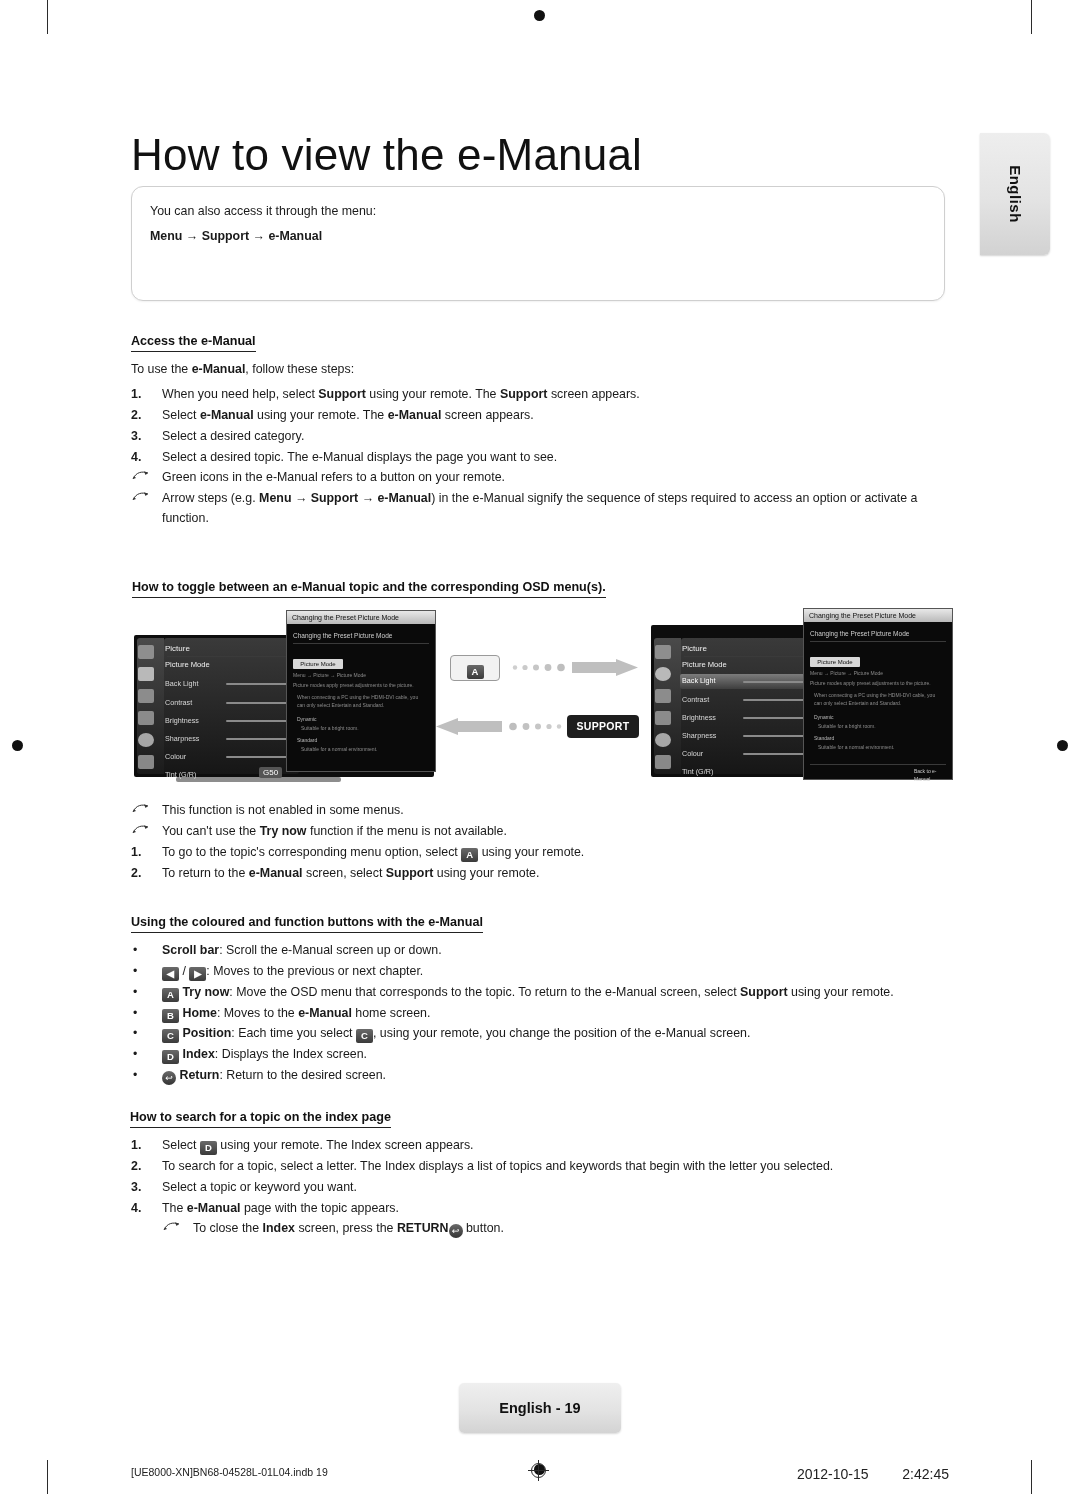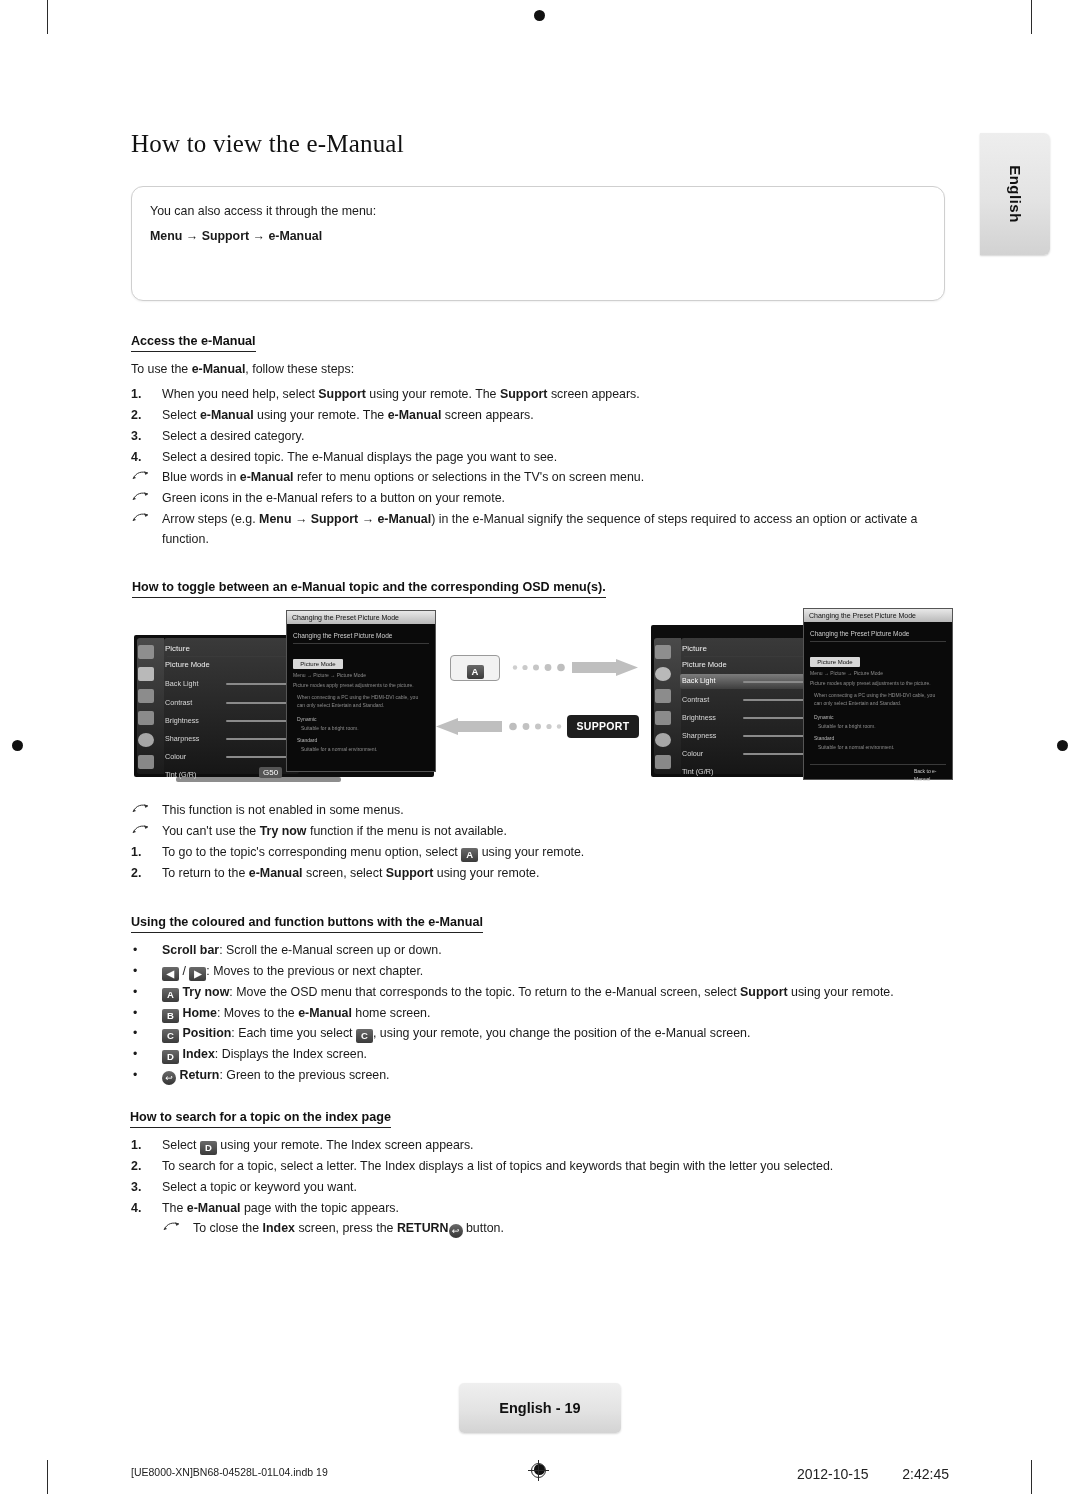--- a/index.html
+++ b/index.html
@@ -66,25 +66,25 @@
     letter-spacing: 0.5px;
     white-space: nowrap;
     color: #111;
   }
 
   
   .doc-title {
     position: absolute;
     left: 131px;
     top: 130px;
-    font-size: 25px;
+    font-size: 44px;
     font-weight: normal;
     letter-spacing: 0.2px;
     color: #111;
-    font-family: Liberation Serif, serif;
+    font-family: Liberation Sans, sans-serif;
   }
 
   
   .intro-box {
     position: absolute;
     left: 131px;
     top: 186px;
     width: 812px;
     height: 113px;
     border: 1px solid #cfcfcf;
@@ -363,30 +363,20 @@
     </div>
     <div class="li">
       <span class="num">3.</span>
       <span>Select a desired category.</span>
     </div>
     <div class="li">
       <span class="num">4.</span>
       <span>Select a desired topic. The e-Manual displays the page you want to see.</span>
     </div>
 
-    <div class="note">
-      <span class="pen">
-        <svg width="17" height="11" viewBox="0 0 17 11">
-            <path d="M1 9 C4 2, 10 1, 16 3" stroke="#333" stroke-width="1" fill="none"></path>
-            <path d="M1 9 L4 8 L2 6 Z" fill="#333"></path>
-            <path d="M12 1.2 L16 3 L13.5 5 Z" fill="#333"></path>
-          </svg>
-      </span>
-      <span><span>Blue words in </span><b>e-Manual</b><span> refer to menu options or selections in the TV's on screen menu.</span></span>
-    </div>
     <div class="note">
       <span class="pen">
         <svg width="17" height="11" viewBox="0 0 17 11">
             <path d="M1 9 C4 2, 10 1, 16 3" stroke="#333" stroke-width="1" fill="none"></path>
             <path d="M1 9 L4 8 L2 6 Z" fill="#333"></path>
             <path d="M12 1.2 L16 3 L13.5 5 Z" fill="#333"></path>
           </svg>
       </span>
       <span>Green icons in the e-Manual refers to a button on your remote.</span>
     </div>
@@ -584,21 +574,21 @@
     <div class="li">
       <span class="bul">•</span>
       <span><span class="key">C</span> <b>Position</b><span>: Each time you select </span><span class="key">C</span><span>, using your remote, you change the position of the e-Manual screen.</span></span>
     </div>
     <div class="li">
       <span class="bul">•</span>
       <span><span class="key">D</span> <b>Index</b><span>: Displays the Index screen.</span></span>
     </div>
     <div class="li">
       <span class="bul">•</span>
-      <span><span class="round-key">↩</span> <b>Return</b><span>: Green to the previous screen.</span></span>
+      <span><span class="round-key">↩</span> <b>Return</b><span>: Return to the desired screen.</span></span>
     </div>
   </div>
 
   <div class="sec-head" style="left:130px; top:1110px;">How to search for a topic on the index page</div>
 
   <div class="tblock" style="left:131px; top:1136px; width:812px;">
     <div class="li">
       <span class="num">1.</span>
       <span><span>Select </span><span class="key">D</span><span> using your remote. The Index screen appears.</span></span>
     </div>

